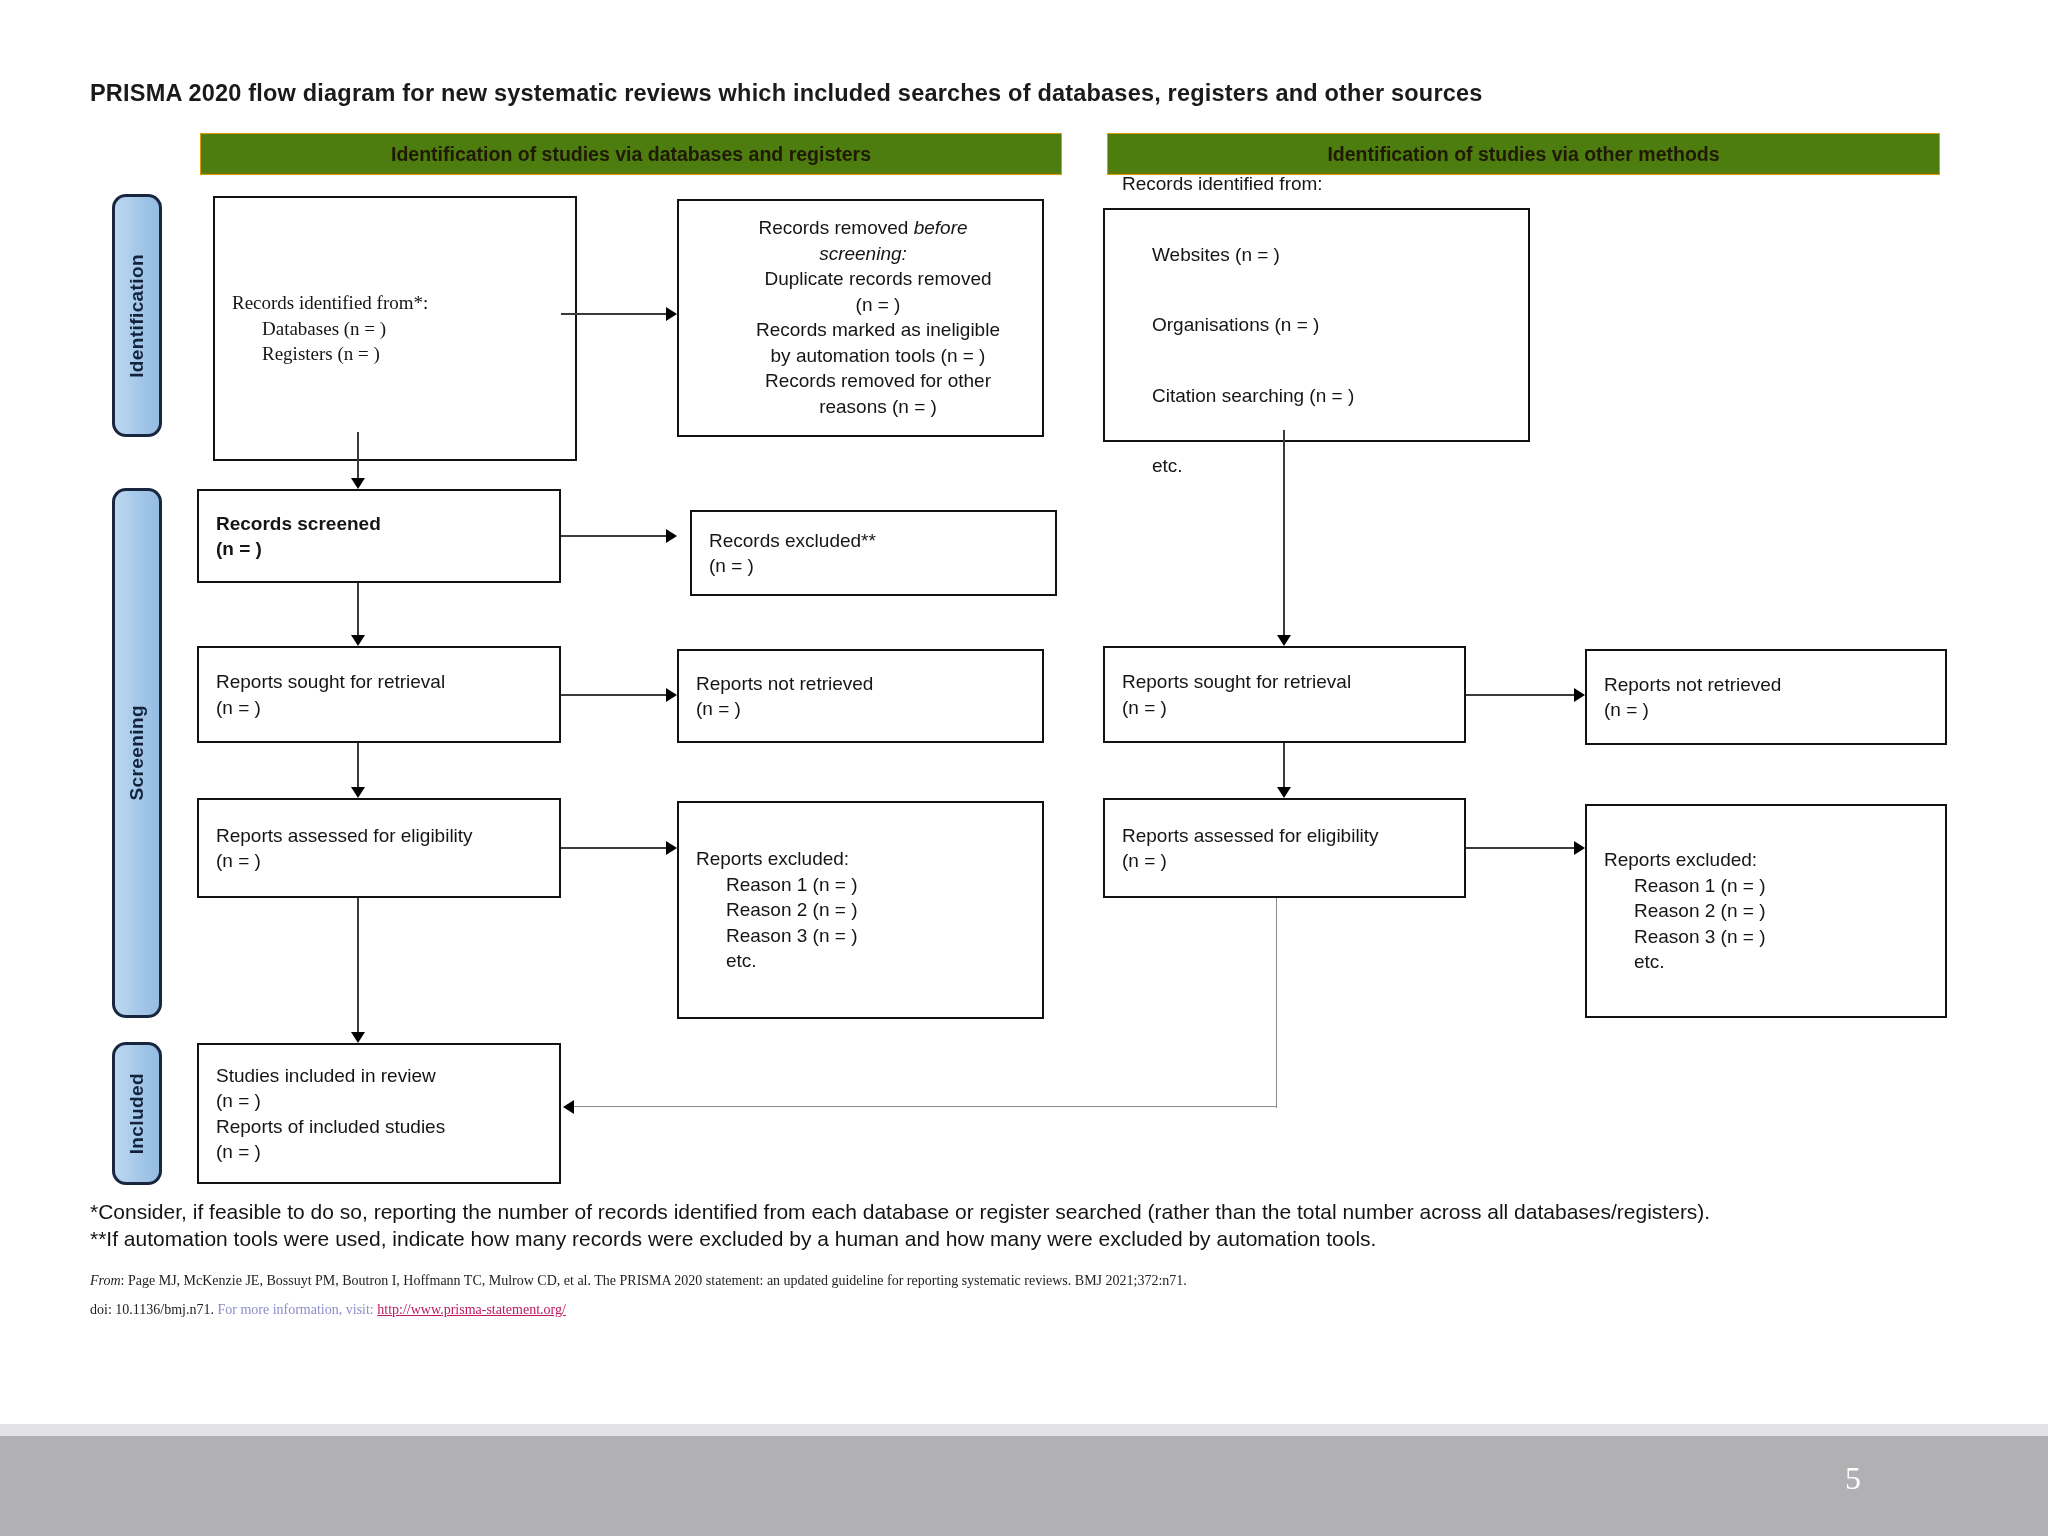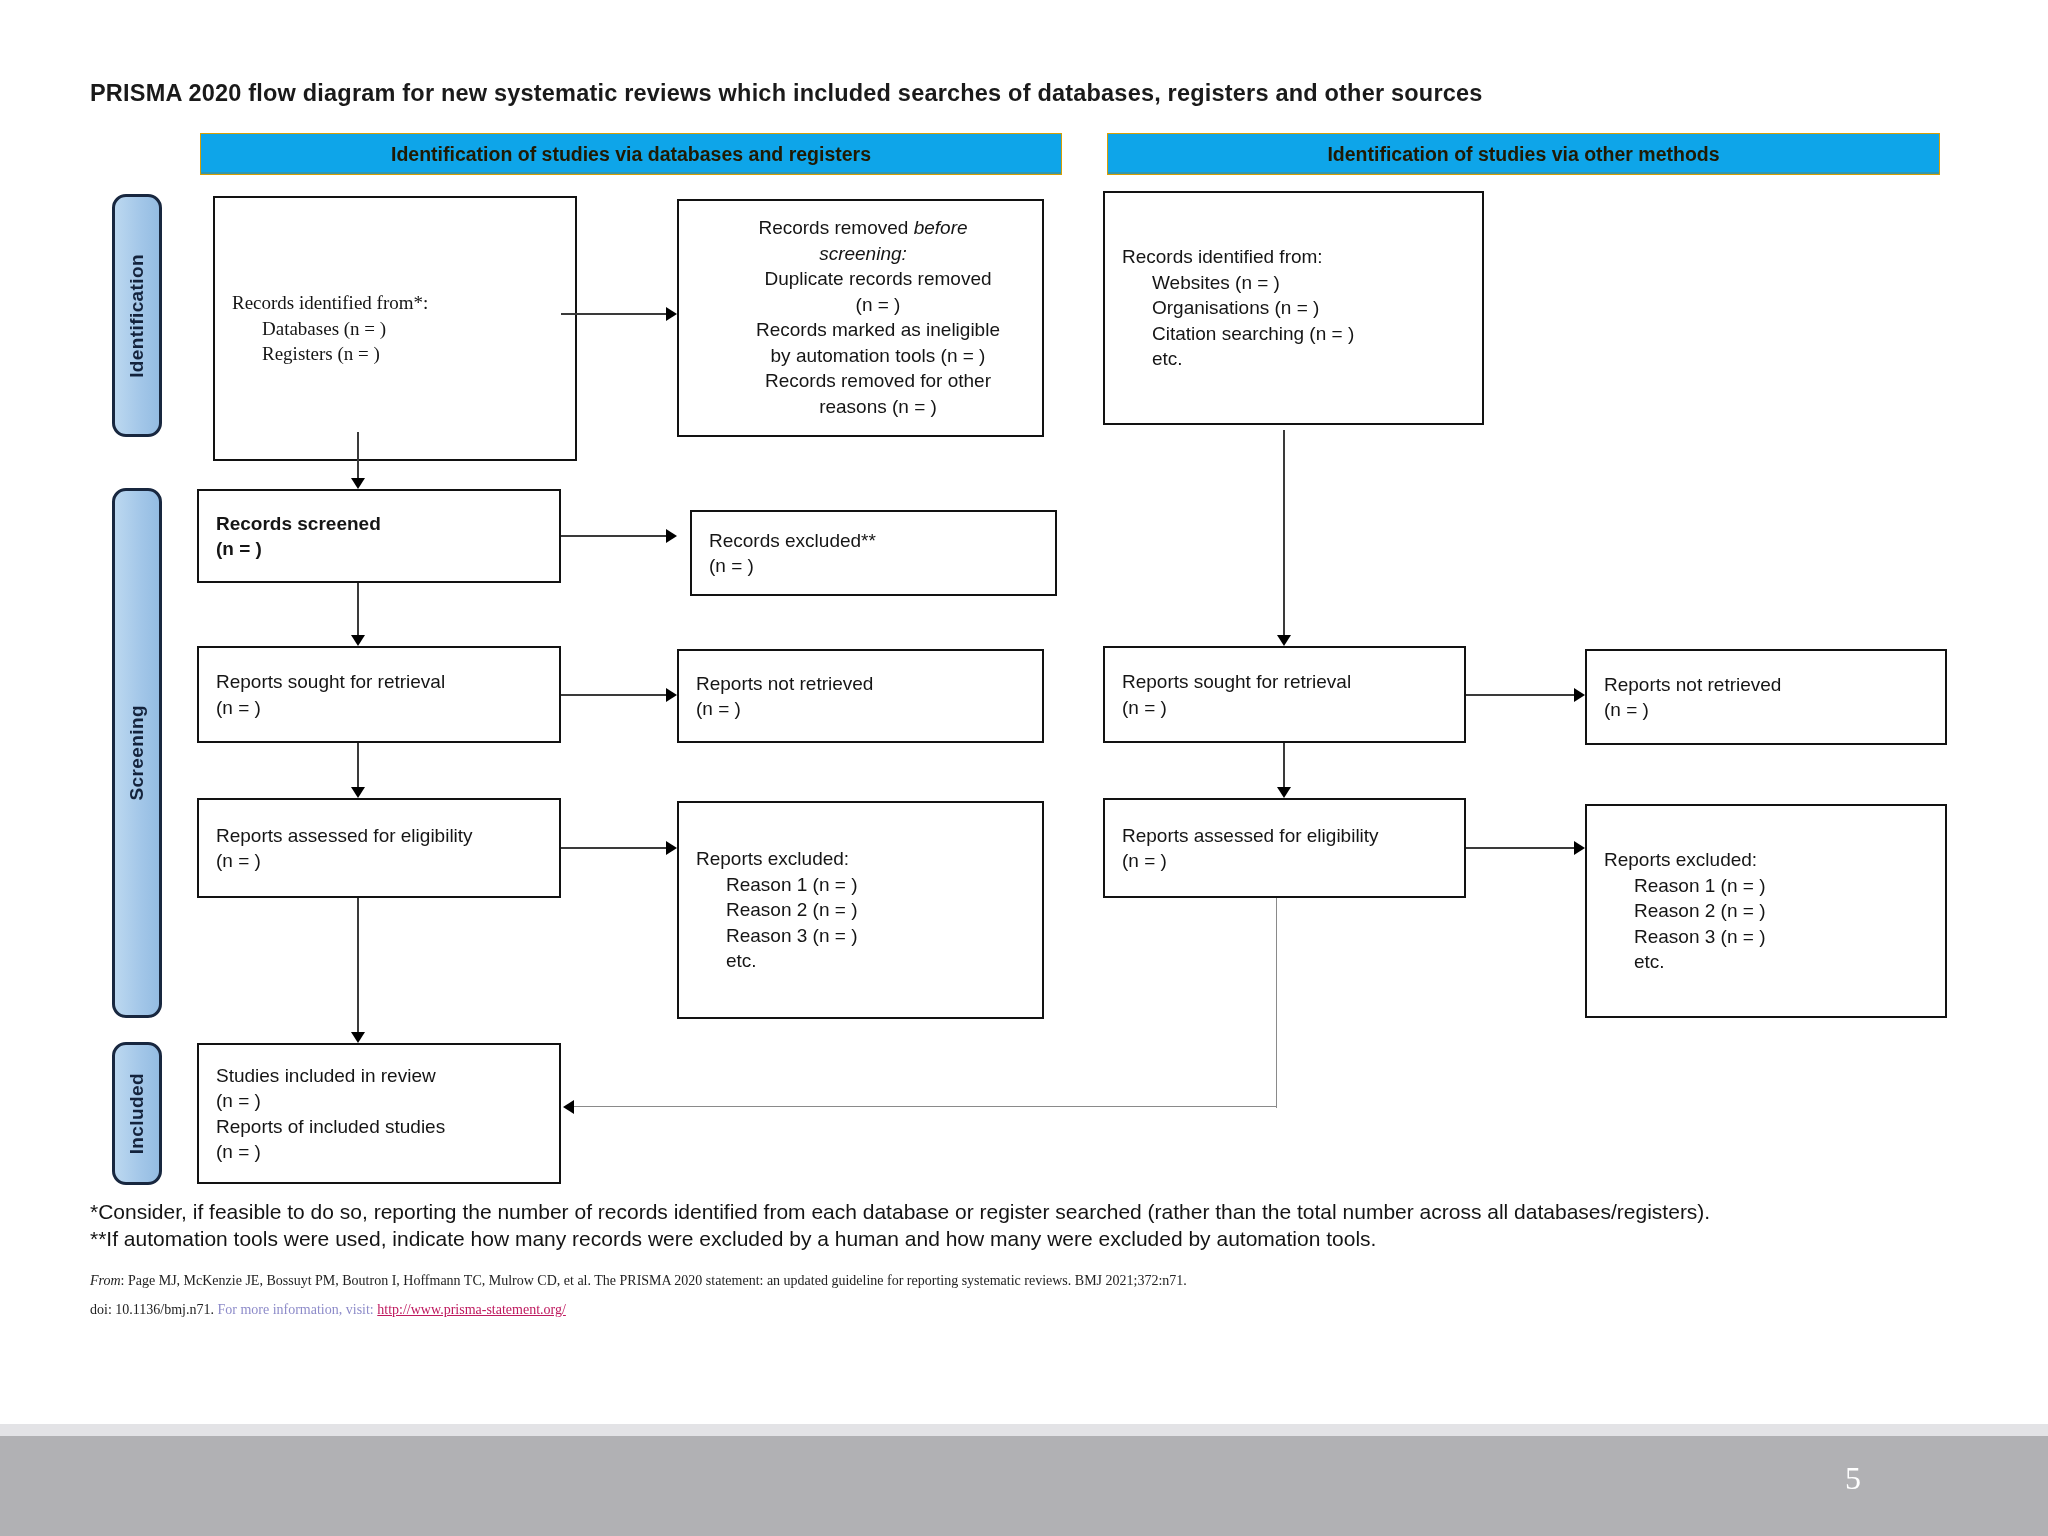--- a/index.html
+++ b/index.html
@@ -1,19 +1,19 @@
 <!DOCTYPE html>
 <html><head>
 <meta charset="utf-8">
 <style>
   html,body{margin:0;padding:0;background:#fff;}
   #canvas{position:relative;width:2048px;height:1536px;background:#fff;overflow:hidden;
           font-family:"Liberation Sans","DejaVu Sans",sans-serif;color:#111;}
   .title{position:absolute;left:90px;top:80px;font-size:23.5px;font-weight:bold;color:#1a1a1a;letter-spacing:.2px;}
-  .banner{position:absolute;height:42px;background:#0ea5e9;border:1px solid #d79f05;border-radius:0;
+  .banner{position:absolute;height:42px;background:#4d7c0f;border:1px solid #d79f05;border-radius:0;
           display:flex;align-items:center;justify-content:center;font-weight:bold;font-size:19.5px;color:#201a04;
           box-sizing:border-box;box-shadow:inset 0 -2px 0 rgba(160,110,0,.25);}
   .stage{position:absolute;width:50px;background:#a9cbea;border:3px solid #18273f;border-radius:14px;
          display:flex;align-items:center;justify-content:center;box-sizing:border-box;
          background:linear-gradient(90deg,#bcd8f0 0%,#a2c6e8 60%,#94bce2 100%);}
   .stage span{writing-mode:vertical-rl;transform:rotate(180deg);font-weight:bold;font-size:19px;color:#14233c;letter-spacing:.4px;}
   .box{position:absolute;background:#fff;border:2.5px solid #121212;box-sizing:border-box;
        display:flex;flex-direction:column;justify-content:center;
        padding:10px 12px 10px 17px;font-size:19px;line-height:25.5px;color:#151515;}
   .box.topalign{justify-content:flex-start;padding-top:14px;}
@@ -115,21 +115,21 @@
   </div>
 
   <div class="box" style="left:677px;top:801px;width:367px;height:218px;">
     <div>Reports excluded:</div>
     <div class="ind">Reason 1 (n = )</div>
     <div class="ind">Reason 2 (n = )</div>
     <div class="ind">Reason 3 (n = )</div>
     <div class="ind">etc.</div>
   </div>
 
-  <div class="box" style="left:1103px;top:191px;width:381px;height:234px;">
+  <div class="box" style="left:1103px;top:208px;width:427px;height:234px;gap:45px;">
     <div>Records identified from:</div>
     <div class="ind">Websites (n = )</div>
     <div class="ind">Organisations (n = )</div>
     <div class="ind">Citation searching (n = )</div>
     <div class="ind">etc.</div>
   </div>
 
   <div class="box" style="left:1103px;top:646px;width:363px;height:97px;">
     <div>Reports sought for retrieval</div>
     <div>(n = )</div>

